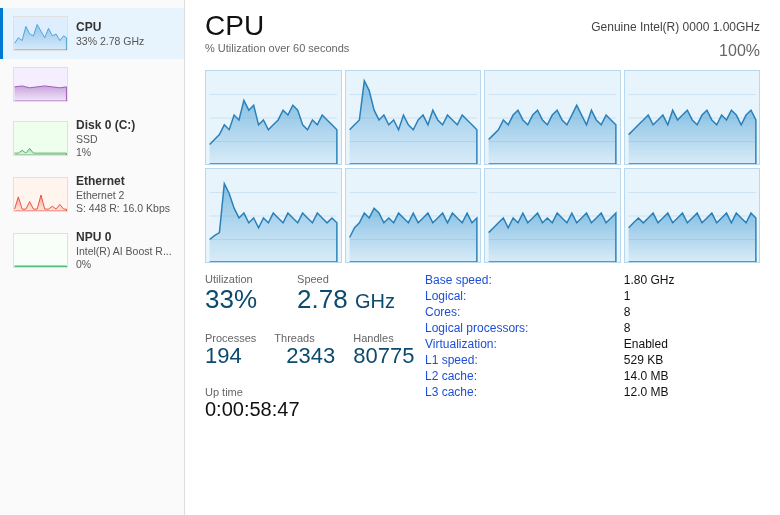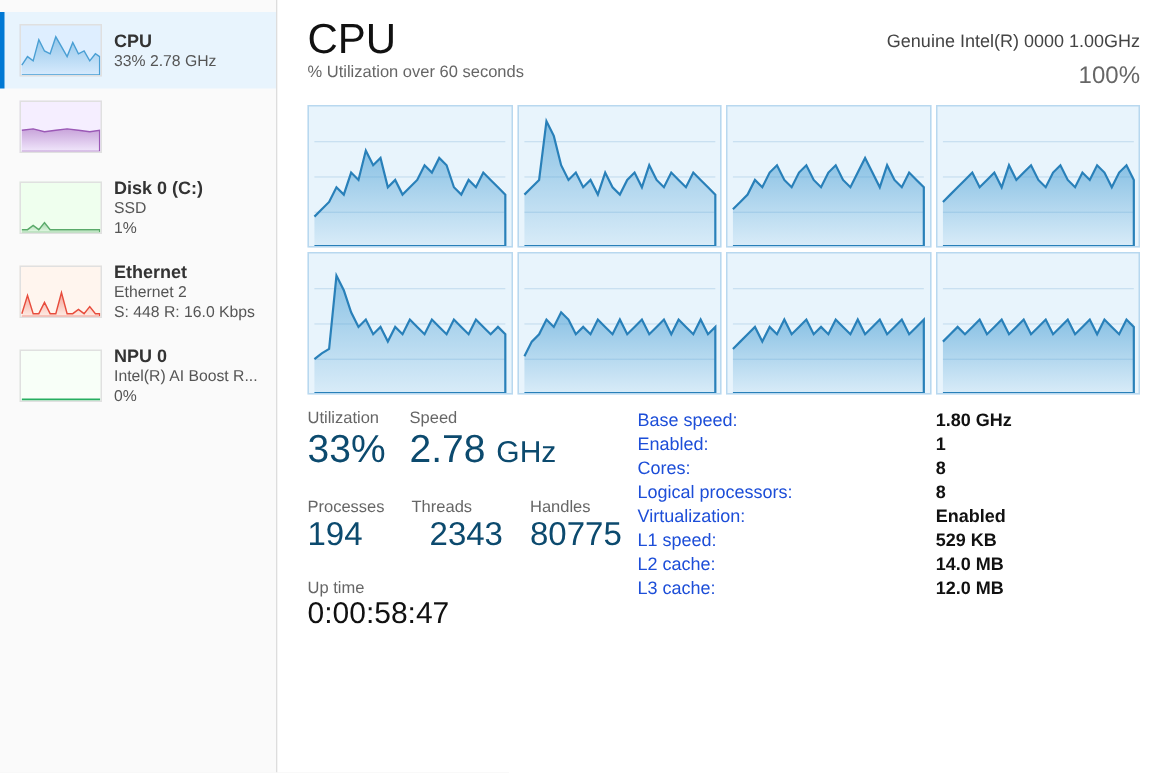--- a/index.html
+++ b/index.html
@@ -156,21 +156,21 @@
       grid-template-columns: auto auto;
       gap: 2px 10px;
       font-size: 12px;
     }
     .rs-label {
       color: #1d4ed8;
       white-space: nowrap;
     }
     .rs-value {
       color: #111;
-      font-weight: 700;
+      font-weight: 400;
     }
 
     
     .mini-line {
       position: absolute;
       top: 0; left: 0;
       width: 100%; height: 100%;
     }
 
     .sidebar-item-cpu .sidebar-thumb { background: #deeeff; }
@@ -401,21 +401,21 @@
               <stop offset="100%" stop-color="#4a9fd4" stop-opacity="0.1"></stop>
             </linearGradient>
           </defs>
         <polyline fill="url(#cg8)" stroke="#2980b9" stroke-width="1.5" points="0,60 5,55 10,50 15,55 20,50 25,45 30,55 35,50 40,45 45,55 50,50 55,45 60,55 65,50 70,45 75,55 80,50 85,45 90,55 95,50 100,45 105,55 110,45 115,50 120,55 125,45 130,50 130,95 0,95"></polyline>
       </svg>
     </div>
   </div>
 
   <div class="stats-section">
     <div class="stats-left">
-      <div style="display:flex; gap:16px; margin-bottom:8px;">
+      <div style="display:flex; gap:40px; margin-bottom:8px;">
         <div class="stat-group">
           <div class="stat-sublabel">Utilization</div>
           <div class="stat-value">33%</div>
         </div>
         <div class="stat-group">
           <div class="stat-sublabel">Speed</div>
           <div class="stat-value">
             <span>2.78</span> <span class="stat-value-unit">GHz</span>
           </div>
         </div>
@@ -438,21 +438,21 @@
         <div class="uptime-label">Up time</div>
         <div class="uptime-value">0:00:58:47</div>
       </div>
     </div>
 
     <div class="stats-right">
       <div class="right-stats">
         <span class="rs-label">Base speed:</span>
         <span class="rs-value">1.80 GHz</span>
 
-        <span class="rs-label">Enabled:</span>
+        <span class="rs-label">Logical:</span>
         <span class="rs-value">1</span>
 
         <span class="rs-label">Cores:</span>
         <span class="rs-value">8</span>
 
         <span class="rs-label">Logical processors:</span>
         <span class="rs-value">8</span>
 
         <span class="rs-label">Virtualization:</span>
         <span class="rs-value">Enabled</span>

